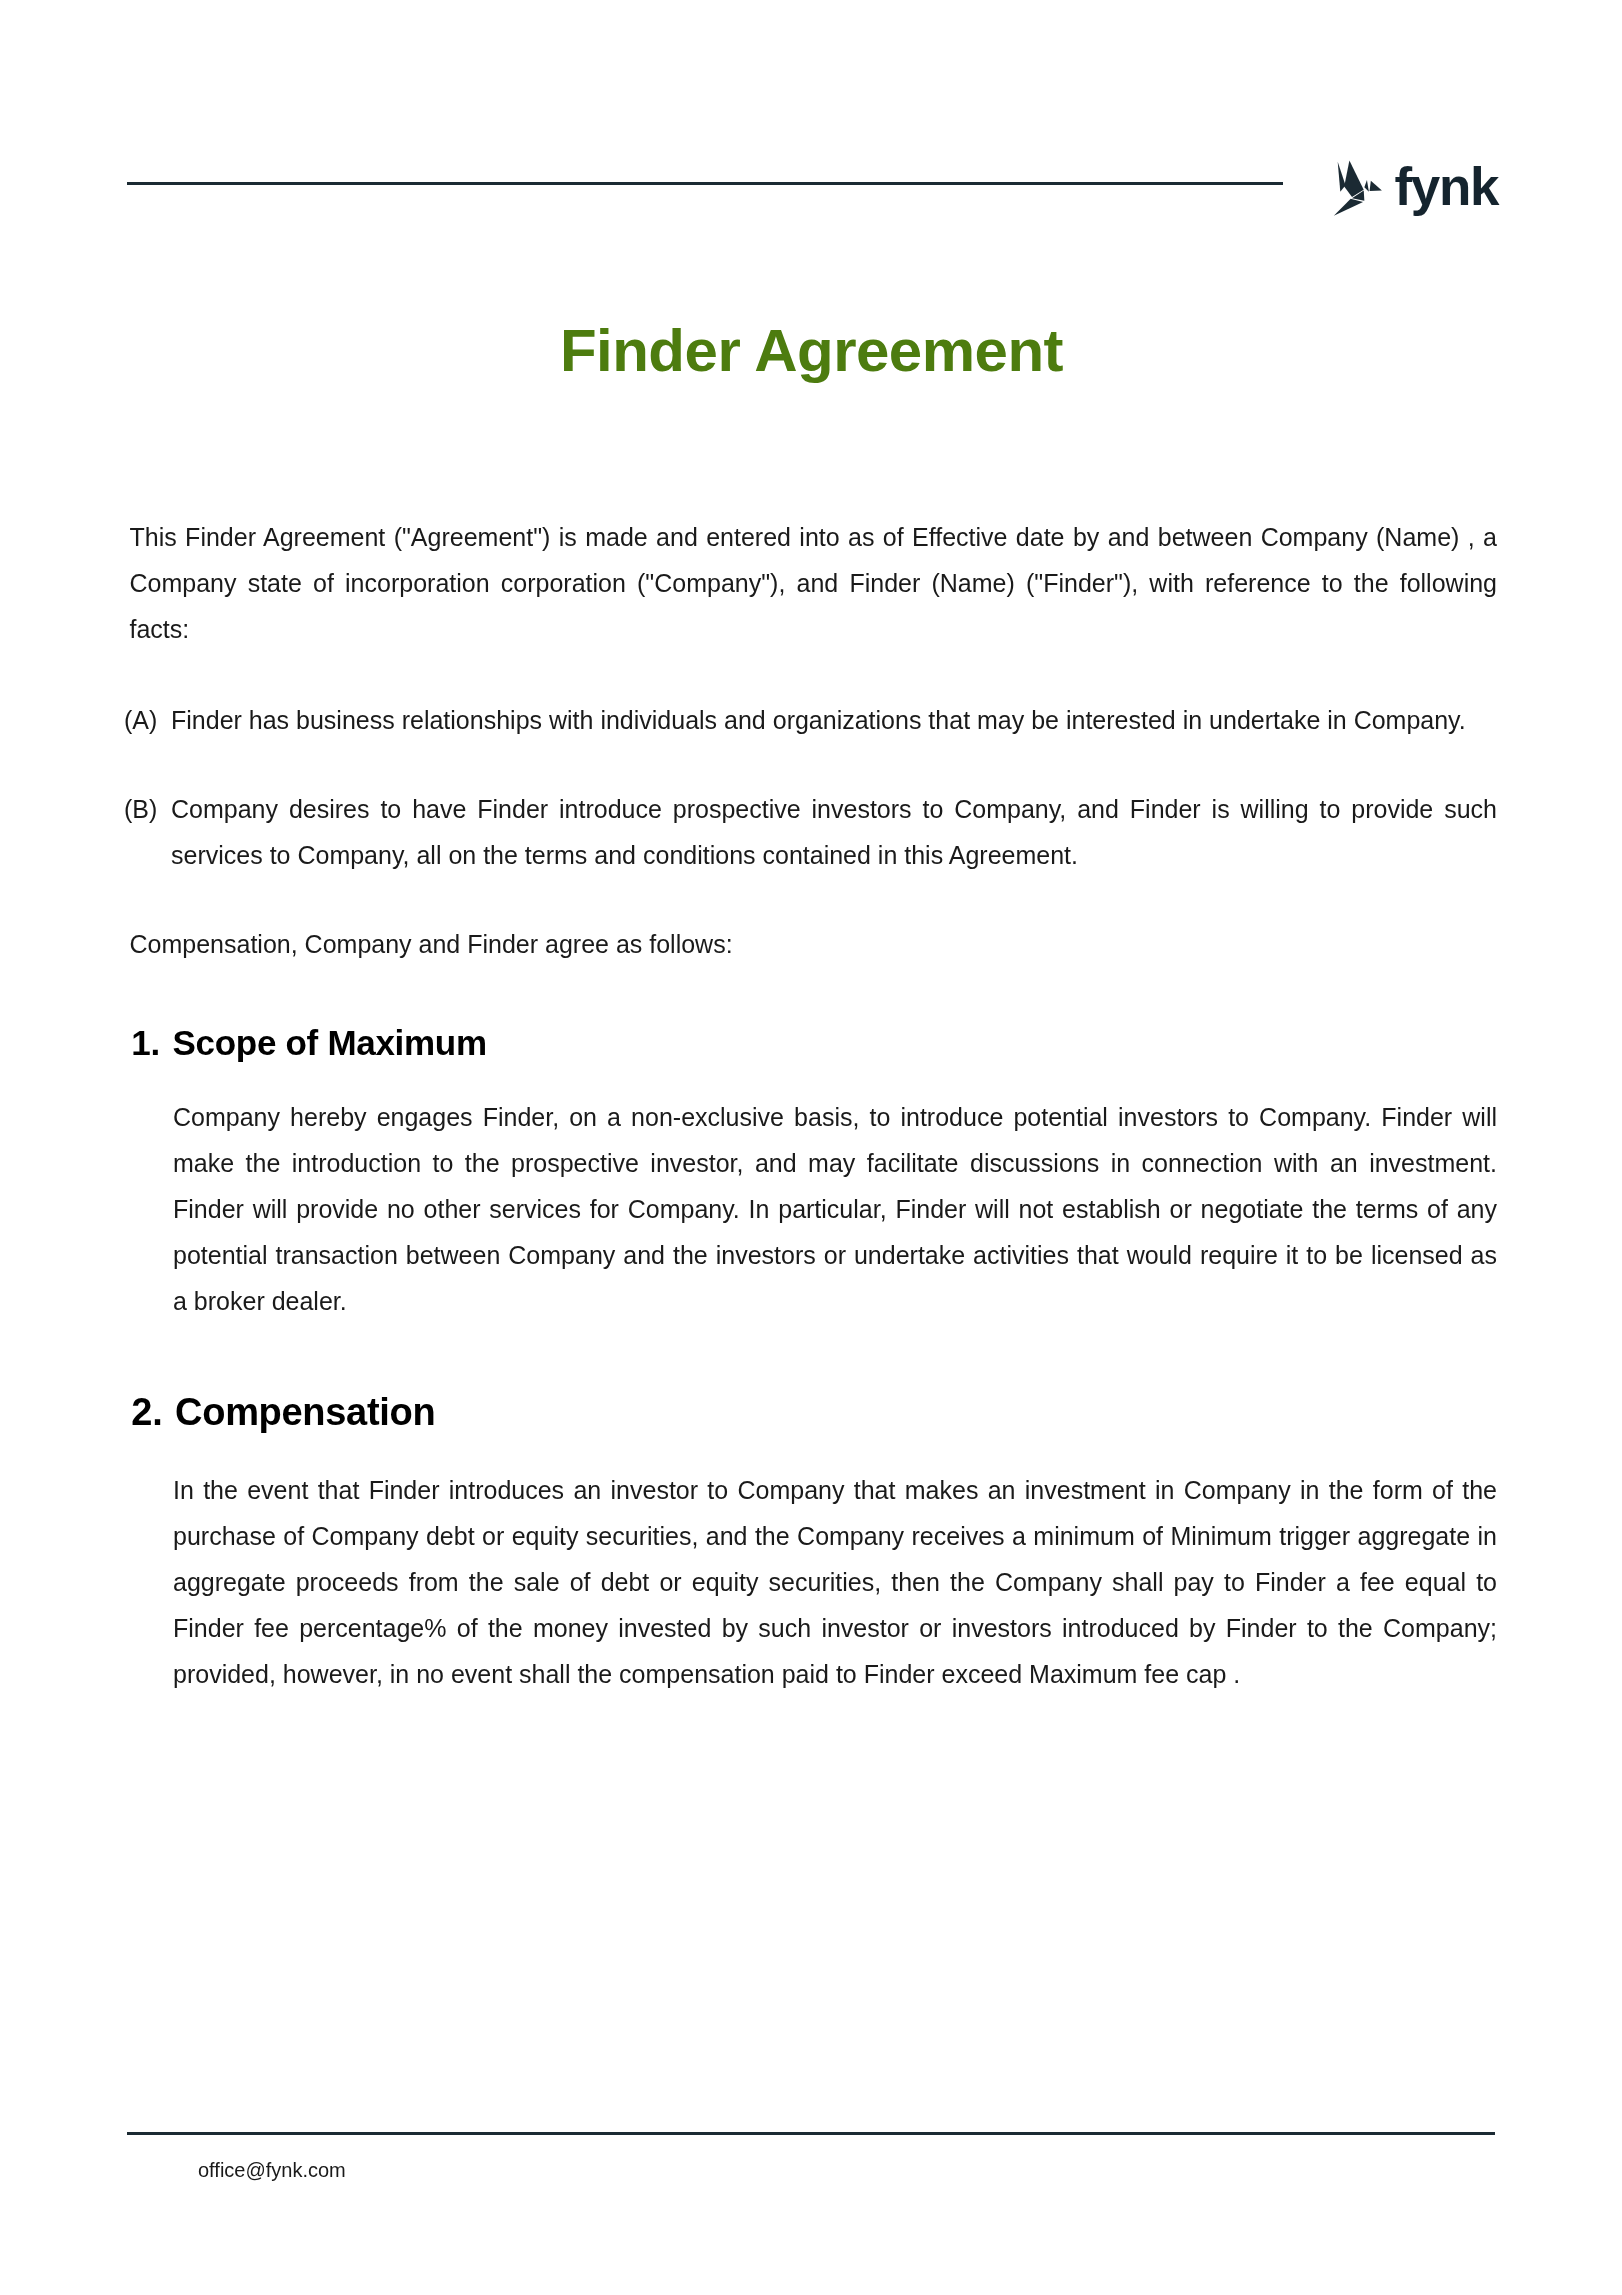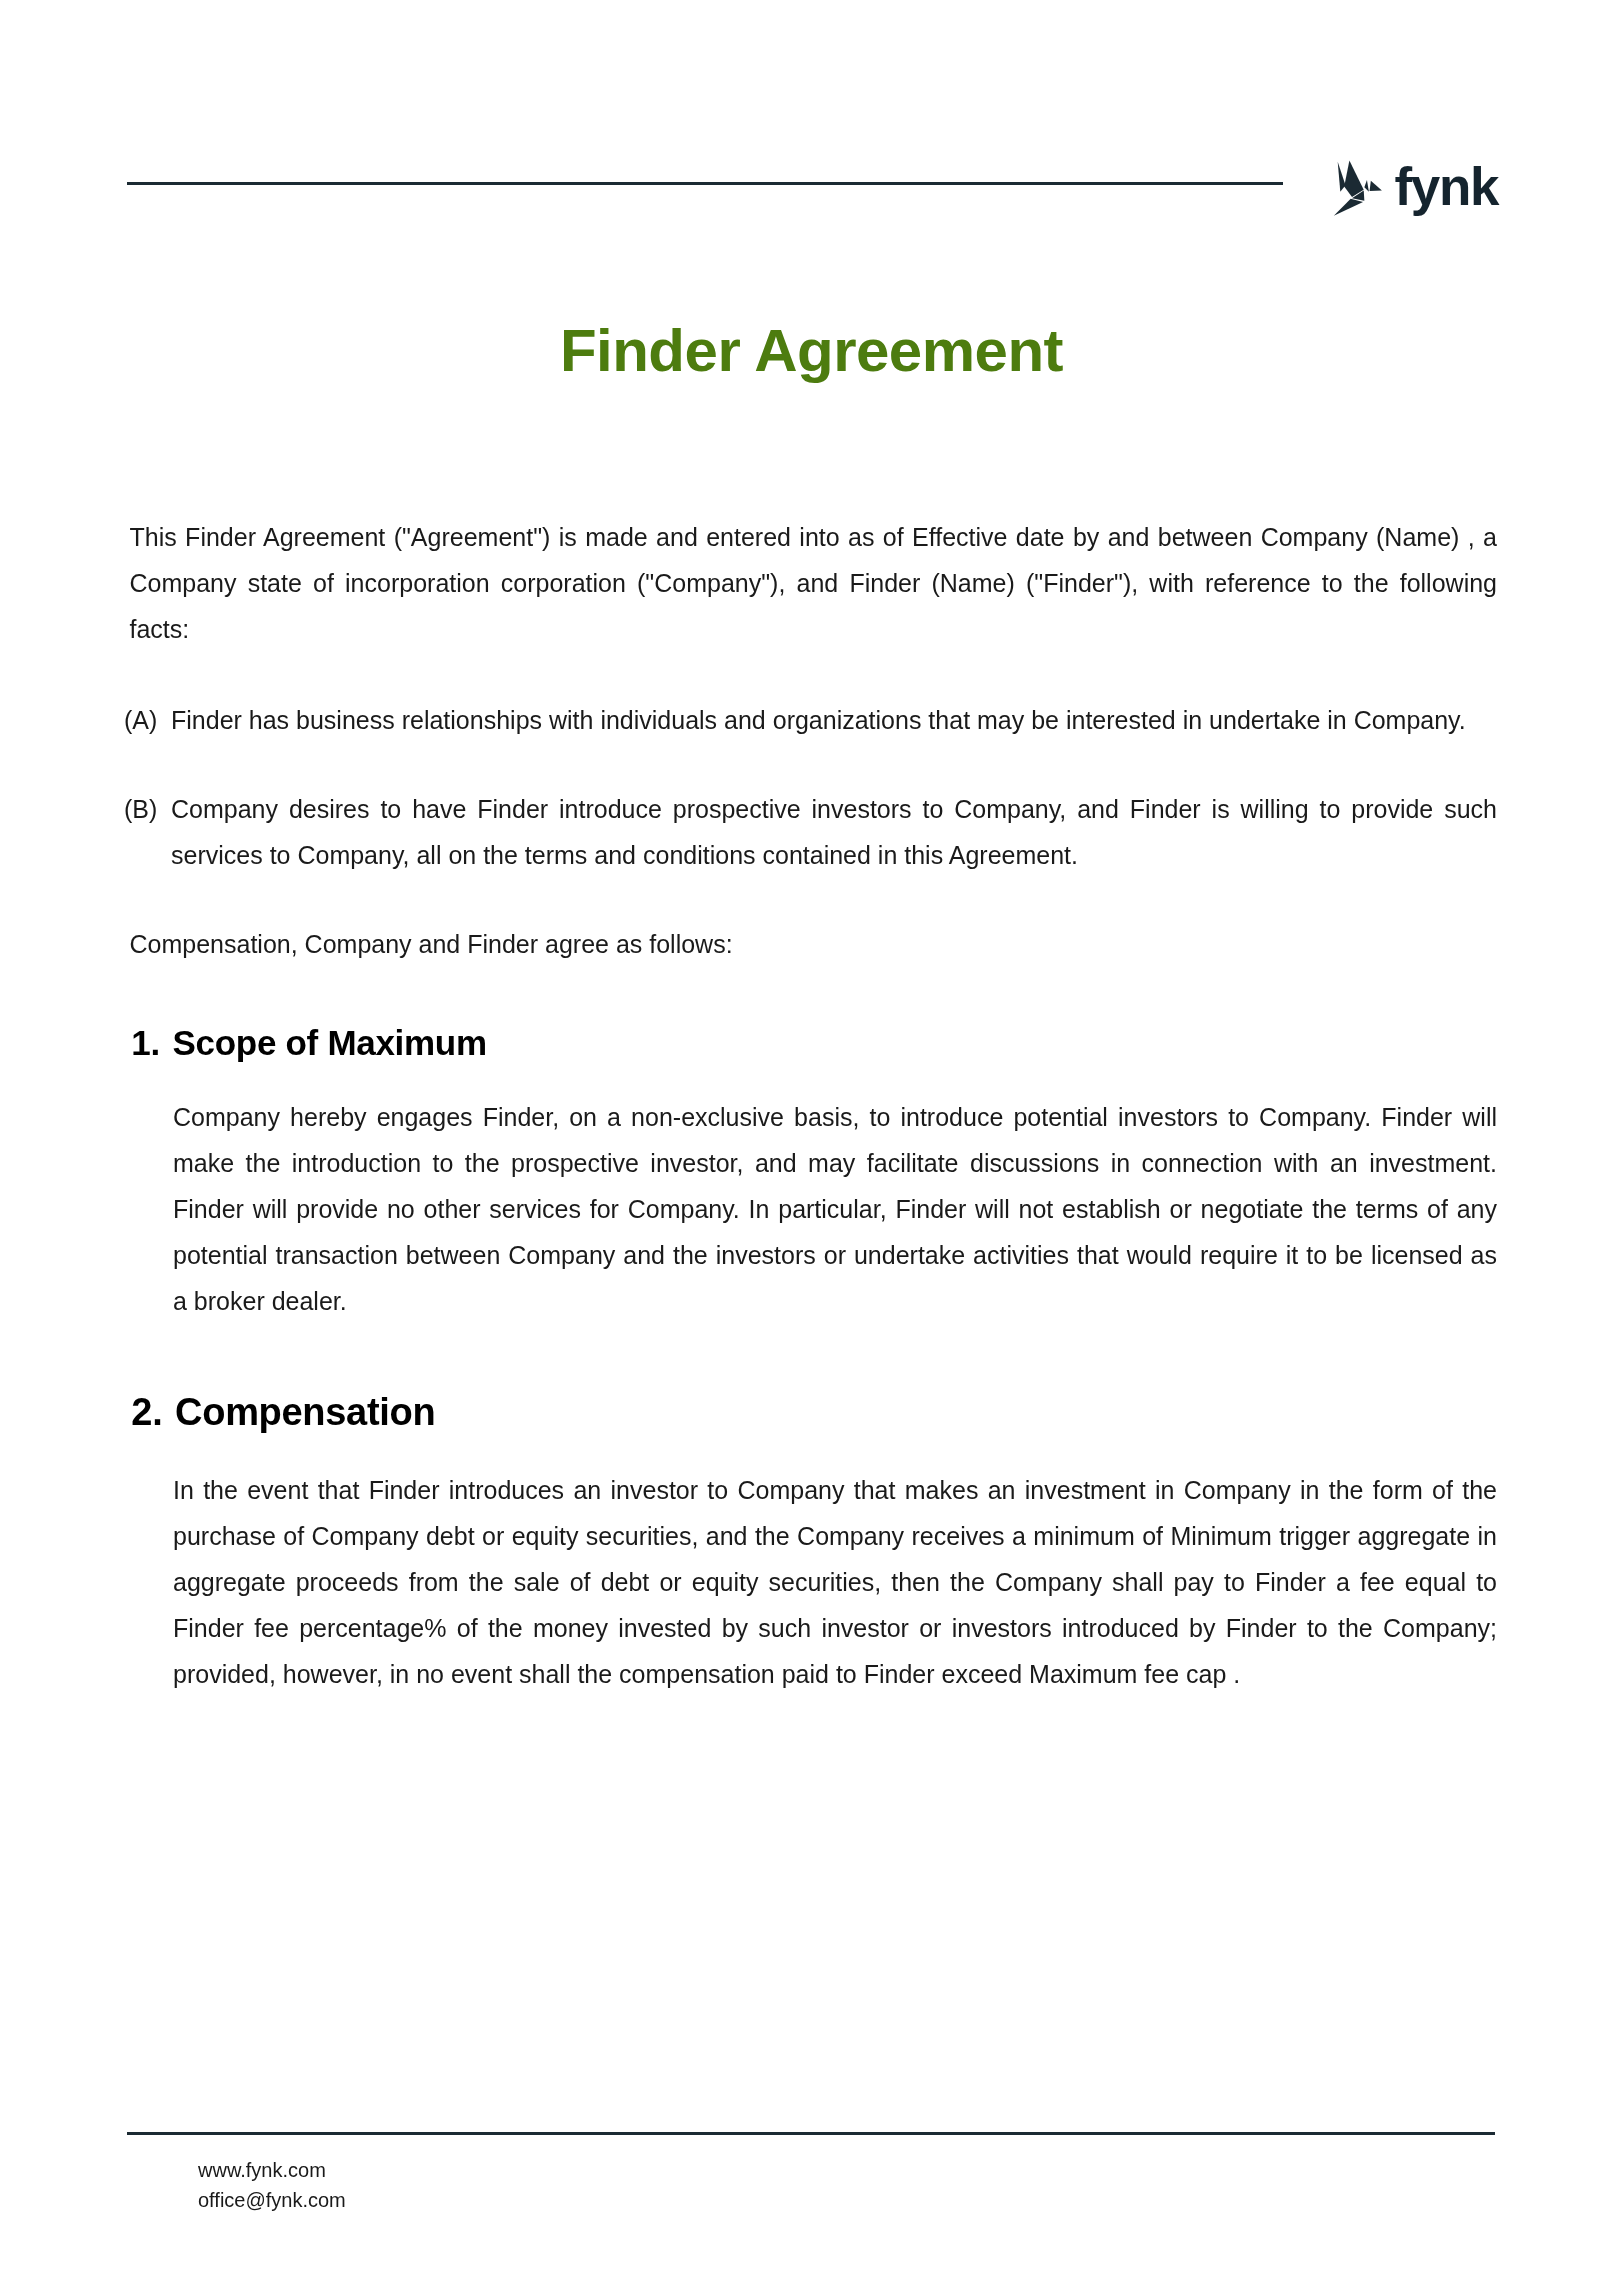--- a/index.html
+++ b/index.html
@@ -206,19 +206,18 @@
         <span>Compensation</span>
       </h2>
       <p class="para section-body">In the event that Finder introduces an investor to Company that makes an investment in Company in the form of the purchase of Company debt or equity securities, and the Company receives a minimum of Minimum trigger aggregate in aggregate proceeds from the sale of debt or equity securities, then the Company shall pay to Finder a fee equal to Finder fee percentage% of the money invested by such investor or investors introduced by Finder to the Company; provided, however, in no event shall the compensation paid to Finder exceed Maximum fee cap .</p>
     </div>
 
   </div>
 
   <div class="footer">
     <div class="footer-rule"></div>
     <div class="footer-lines">
-      <div class="footer-line">www.fynk.com</div>
       <div class="footer-line">office@fynk.com</div>
     </div>
   </div>
 
 </div>
 
 
 </body></html>

